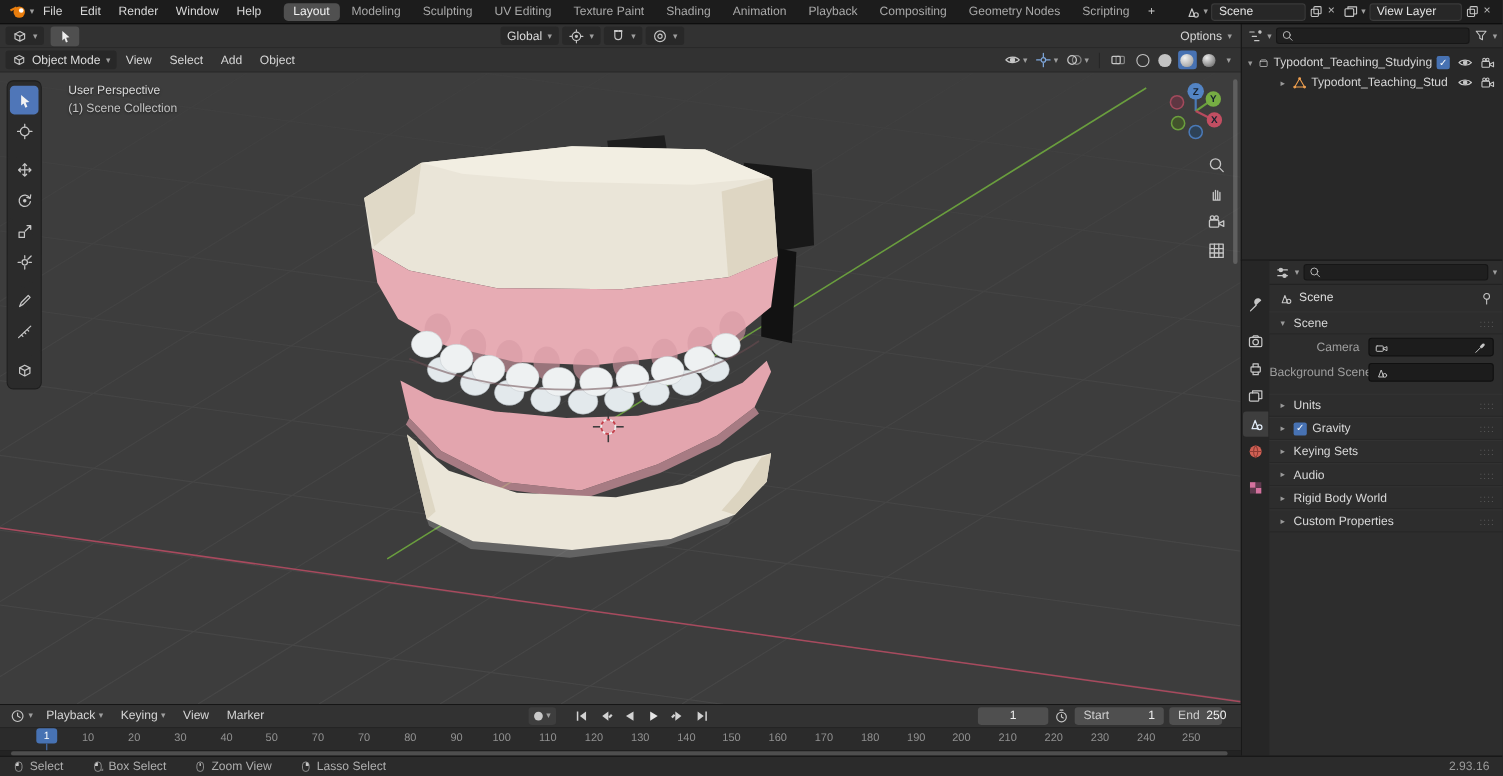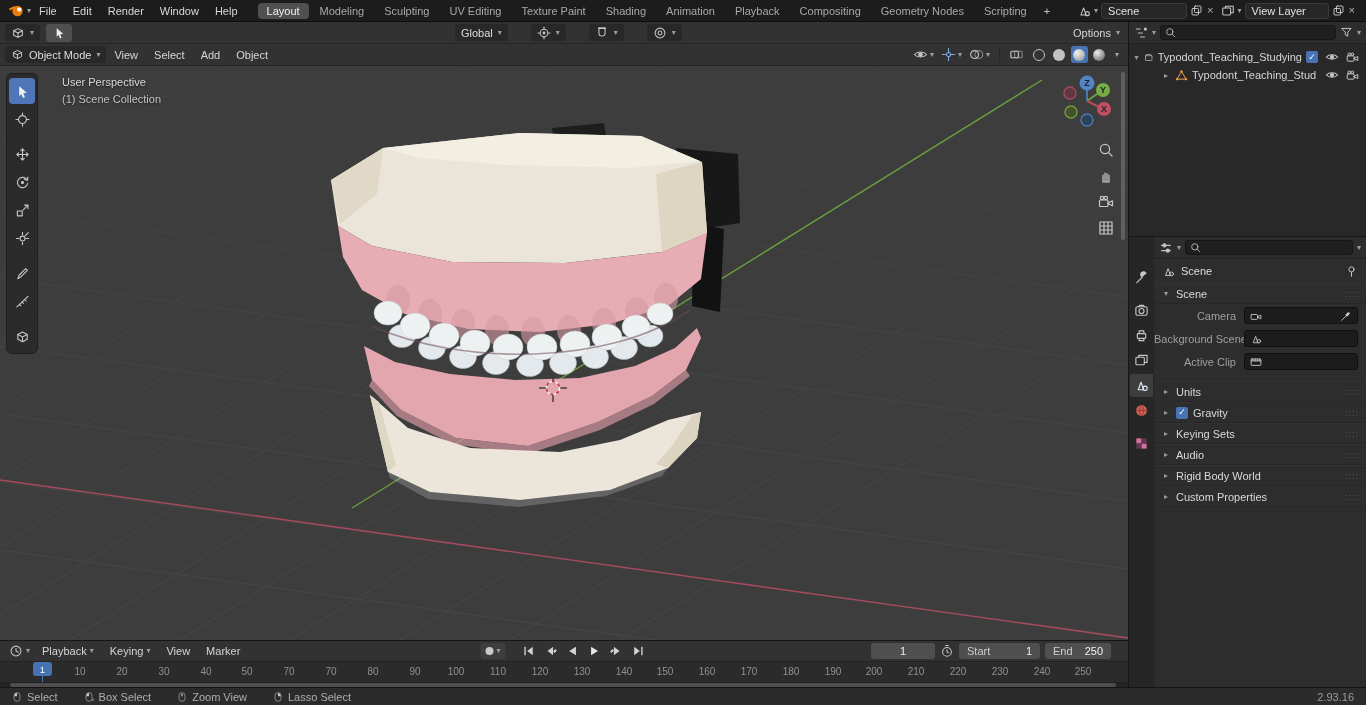--- a/index.html
+++ b/index.html
@@ -23,21 +23,21 @@
 .selfield.vlayer{width:84px}
 .mini{display:flex;align-items:center;color:#b5b5b5}
 .xbtn{color:#b5b5b5;font-size:11px;line-height:1;padding:0 1px}
 
 .viewport{position:absolute;left:0;top:22px;width:1128px;height:618px;background:#3d3d3d}
 .vph{position:absolute;left:0;width:100%;height:22px;background:#323232;border-bottom:1px solid #262626;display:flex;align-items:center;padding:0 5px}
 .vph.row1{top:0}
 .vph.row2{top:22px}
 .dd{display:flex;align-items:center;gap:5px;background:#282828;border-radius:3px;height:17px;padding:0 6px;color:#dddddd;white-space:nowrap}
 .toolbtn{width:26px;height:18px;background:#4f4f4f;border-radius:3px;display:flex;align-items:center;justify-content:center;margin-left:6px}
-.center1{position:absolute;left:455px;display:flex;align-items:flex-end;gap:23px}
+.center1{position:absolute;left:455px;display:flex;align-items:flex-end;gap:3px}
 .opt{position:absolute;right:8px;display:flex;align-items:center;gap:5px;color:#d6d6d6}
 .hmenu{padding:0 8px;color:#d6d6d6;height:21px;display:flex;align-items:center}
 .hdr-right{margin-left:auto;display:flex;align-items:center;gap:7px;padding-right:4px}
 .hbtn{display:flex;align-items:center;gap:2px}
 .sep{width:1px;height:14px;background:#262626;margin:0 2px}
 .shades{display:flex;align-items:center;gap:3px}
 .shade{width:17px;height:17px;border-radius:3px;display:flex;align-items:center;justify-content:center}
 .shade.active{background:#4772b3}
 .ball{width:12px;height:12px;border-radius:50%}
 .ball.wire{border:1.3px solid #c2c2c2}
@@ -86,21 +86,21 @@
 .timeline{position:absolute;left:0;top:640px;width:1128px;height:47px;background:#2b2b2b;border-top:1px solid #161616}
 .tl-head{position:relative;height:21px;background:#323232;border-bottom:1px solid #232323;display:flex;align-items:center;padding:0 5px}
 .tl-center{position:absolute;left:50%;transform:translateX(-50%);display:flex;align-items:center;gap:3px;height:21px}
 .recbtn{display:flex;align-items:center;gap:3px;background:#3e3e3e;border-radius:3px;height:16px;padding:0 5px;margin-right:10px}
 .recdot{width:8px;height:8px;border-radius:50%;background:#c9c9c9}
 .pb{width:19px;height:17px;display:flex;align-items:center;justify-content:center;border-radius:3px}
 .tl-right{margin-left:auto;display:flex;align-items:center;gap:5px;padding-right:12px}
 .numfield{background:#4f4f4f;border-radius:3px;height:16px;display:flex;align-items:center;justify-content:space-between;color:#f0f0f0;padding:0 8px}
 .numfield.frame{width:64px;justify-content:center}
 .numfield.start{width:81px}
-.numfield.end{width:66px}
+.numfield.end{width:48px}
 .numfield .fl{color:#cfcfcf;margin-right:6px}
 .tl-ruler{position:relative;height:21px;background:#2b2b2b;border-bottom:1px solid #1f1f1f}
 .tick{position:absolute;top:4px;transform:translateX(-50%);color:#919191;font-size:10px}
 .playhead{position:absolute;left:33px;top:0;width:19px;height:14px;background:#4772b3;border-radius:3px;display:flex;align-items:center;justify-content:center;color:#fff;font-size:9.5px}
 .playline{position:absolute;left:42px;top:14px;bottom:0;width:1px;background:#4772b3}
 .tl-scroll{position:relative;height:4px;background:#232323}
 .tl-scroll .handle{position:absolute;left:10px;right:12px;top:0;height:4px;background:#4e4e4e;border-radius:2px}
 
 .statusbar{position:absolute;left:0;top:687px;width:1366px;height:18px;background:#2b2b2b;border-top:1px solid #141414;display:flex;align-items:center;gap:26px;padding:0 12px;color:#aeaeae}
 .hint{display:flex;align-items:center;gap:5px}
@@ -686,30 +686,20 @@
     <div class="p-fieldrow">
       <span class="p-label">Background Scene</span>
       <span class="p-input">
         <svg class="ic" width="12" height="12" viewBox="0 0 16 16">
             <path d="M4.5 12.5 L7.5 4.5 L10.5 12.5 Z"></path>
             <circle cx="11.8" cy="11" r="2.3"></circle>
           </svg>
         <span class="sp"></span>
       </span>
     </div>
-    <div class="p-fieldrow">
-      <span class="p-label">Active Clip</span>
-      <span class="p-input">
-        <svg class="ic" width="12" height="12" viewBox="0 0 16 16">
-            <rect x="1.5" y="4" width="13" height="8.5" rx="1"></rect>
-            <path d="M1.5 6.5 H14.5 M4 4 V6.5 M7 4 V6.5 M10 4 V6.5 M13 4 V6.5"></path>
-          </svg>
-        <span class="sp"></span>
-      </span>
-    </div>
     <div class="sec-wrap">
       <div class="p-section">
           <span class="disc">▸</span>
           <span>Units</span>
           <span class="dots">::::</span>
         </div>
       <div class="p-section">
           <span class="disc">▸</span>
           <span class="cb">
             <span>✓</span>

